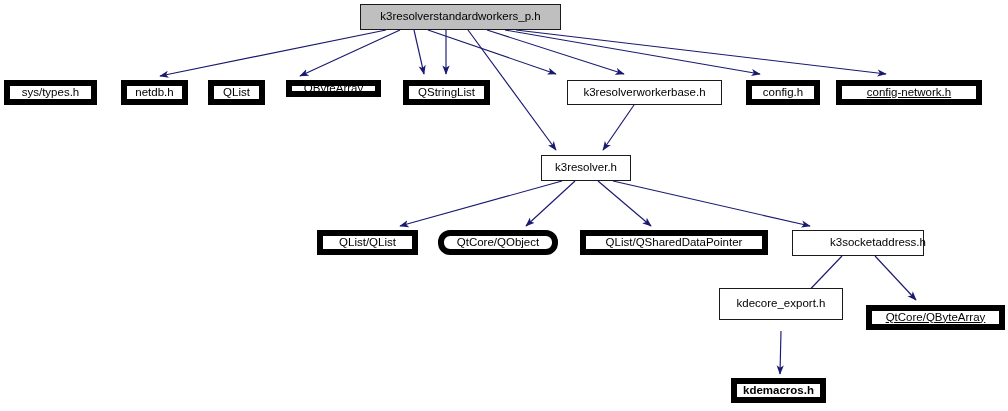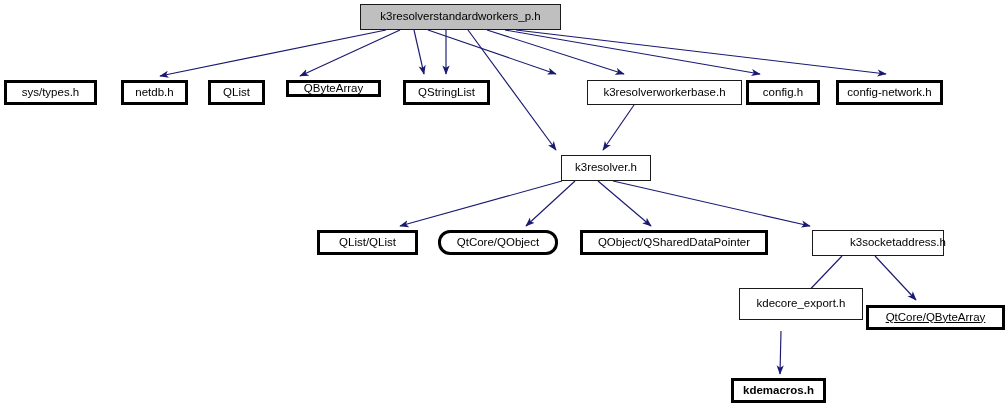--- a/index.html
+++ b/index.html
@@ -27,31 +27,30 @@
     height: 411px;
     display: block;
   }
   .gnode {
     position: absolute;
     box-sizing: border-box;
     display: flex;
     align-items: center;
     justify-content: center;
     background: #ffffff;
-    border: 3px solid #000000;
+    border: 6px solid #000000;
     font-family: "Liberation Sans", sans-serif;
     font-size: 11.5px;
     line-height: 1;
     color: #000000;
     white-space: nowrap;
     letter-spacing: 0px;
   }
   .gnode.important {
     border: 1.6px solid #1a1a1a;
-    margin-left: 20px;
   }
   .gnode.root {
     border: 1.6px solid #1a1a1a;
     background: #bfbfbf;
   }
   .gnode-label {
     pointer-events: none;
   }
 </style>
 </head>
@@ -104,34 +103,34 @@
       </div>
       <div class="gnode " style="left: 403px; top: 80px; width: 87px; height: 25px;">
         <span class="gnode-label">QStringList</span>
       </div>
       <div class="gnode important" style="left: 567px; top: 80px; width: 155px; height: 25px;">
         <span class="gnode-label">k3resolverworkerbase.h</span>
       </div>
       <div class="gnode " style="left: 746px; top: 80px; width: 74px; height: 25px;">
         <span class="gnode-label">config.h</span>
       </div>
-      <div class="gnode " style="left: 836px; top: 80px; width: 107px; height: 25px;">
+      <div class="gnode " style="left: 836px; top: 80px; width: 146px; height: 25px; text-decoration: underline;">
         <span class="gnode-label">config-network.h</span>
       </div>
       <div class="gnode important" style="left: 541px; top: 155px; width: 90px; height: 26px;">
         <span class="gnode-label">k3resolver.h</span>
       </div>
       <div class="gnode " style="left: 317px; top: 230px; width: 101px; height: 25px;">
         <span class="gnode-label">QList/QList</span>
       </div>
       <div class="gnode " style="left: 438px; top: 230px; width: 120px; height: 25px; border-radius: 12px;">
         <span class="gnode-label">QtCore/QObject</span>
       </div>
       <div class="gnode " style="left: 580px; top: 230px; width: 188px; height: 25px;">
-        <span class="gnode-label">QObject/QSharedDataPointer</span>
+        <span class="gnode-label">QList/QSharedDataPointer</span>
       </div>
       <div class="gnode important" style="left: 792px; top: 230px; width: 132px; height: 26px; padding-left: 40px;">
         <span class="gnode-label">k3socketaddress.h</span>
       </div>
       <div class="gnode important" style="left: 719px; top: 288px; width: 124px; height: 32px;">
         <span class="gnode-label">kdecore_export.h</span>
       </div>
       <div class="gnode " style="left: 866px; top: 305px; width: 139px; height: 25px; text-decoration: underline;">
         <span class="gnode-label">QtCore/QByteArray</span>
       </div>

